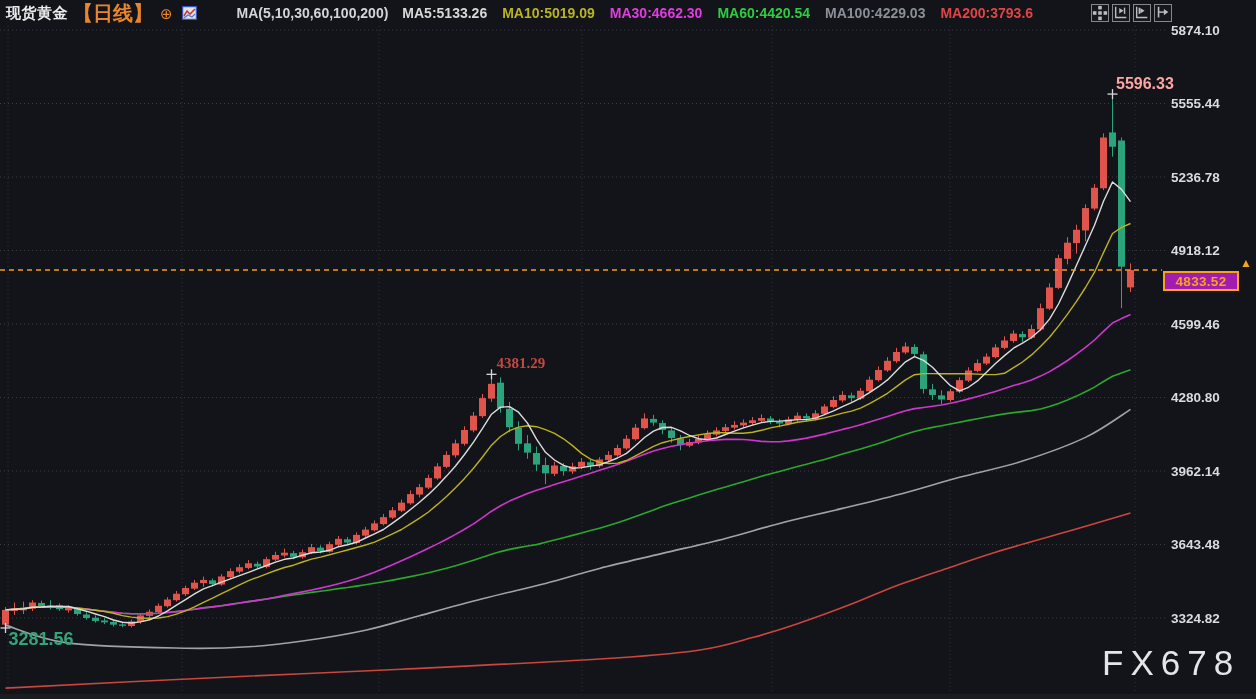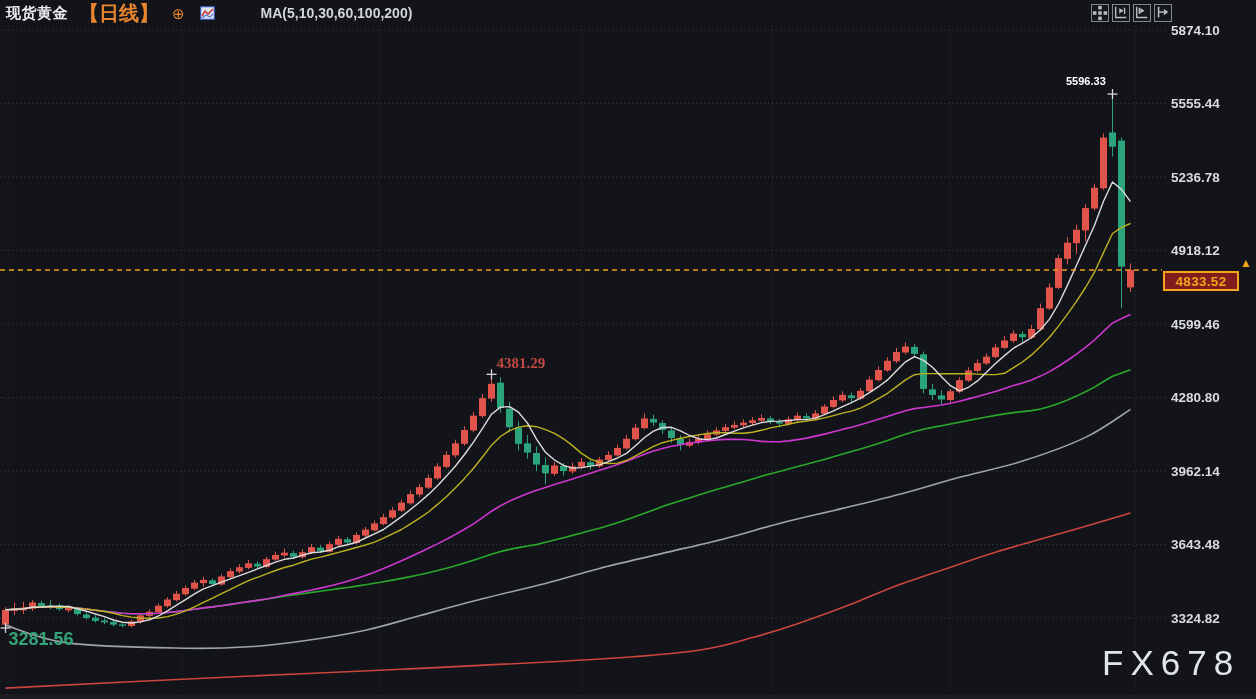--- a/index.html
+++ b/index.html
@@ -1,30 +1,30 @@
 <!DOCTYPE html>
 <html><head>
 <meta charset="utf-8">
 <style>
   html,body{margin:0;padding:0;background:#0b0d10;}
   #app{position:relative;width:1256px;height:699px;background:#121419;overflow:hidden;
        font-family:"Liberation Sans","DejaVu Sans",sans-serif;}
   #chart-svg{position:absolute;left:0;top:0;}
   #header{position:absolute;left:0;top:0;height:26px;width:1256px;display:flex;align-items:center;
-          padding-left:6px;box-sizing:border-box;gap:15px;z-index:5;}
+          padding-left:6px;box-sizing:border-box;gap:9px;z-index:5;}
   .title{font-size:15px;font-weight:700;color:#e8eaec;letter-spacing:.5px;}
   .period{font-size:20px;font-weight:700;color:#e8862e;}
   .expand{font-size:15px;color:#e8862e;line-height:1;margin-left:-2px;cursor:pointer;}
   .ma-label{font-size:14px;font-weight:600;color:#d2d5d9;margin-left:2px;padding-left:29px;}
   #ma-values{display:flex;gap:15px;margin-left:5px;}
   #ma-values span{font-size:14px;font-weight:600;white-space:nowrap;}
   #toolbar{position:absolute;left:1091px;top:4px;display:flex;gap:3px;z-index:6;}
   .tool-btn{width:18px;height:18px;border:1px solid #83888e;background:#15171b;box-sizing:border-box;
             display:flex;align-items:center;justify-content:center;cursor:pointer;}
-  #price-badge{position:absolute;left:1163px;top:271px;width:76px;height:20px;background:#7f1d1d;
+  #price-badge{position:absolute;left:1163px;top:271px;width:76px;height:20px;background:#a21caf;
                border:2px solid #f7a31c;box-sizing:border-box;display:flex;align-items:center;justify-content:center;
                z-index:4;}
   #price-badge span{color:#f7a31c;font-size:13.5px;font-weight:700;letter-spacing:.3px;}
   #badge-arrow{position:absolute;left:1240px;top:256px;color:#f7a31c;font-size:12px;z-index:4;}
   .annotation{position:absolute;font-weight:700;z-index:3;white-space:nowrap;}
   #watermark{position:absolute;left:1102px;top:643px;font-size:35px;color:#e3e6e9;letter-spacing:7px;z-index:2;}
   #bottom-band{position:absolute;left:0;top:694px;width:1256px;height:5px;background:#1a1c20;}
 </style>
 </head>
 <body>
@@ -329,20 +329,28 @@
     <span class="period" style="margin-left:-4px;">【日线】</span>
     <span class="expand">⊕</span>
     <span style="display:flex;">
       <svg width="15" height="14" viewBox="0 0 15 14">
         <rect x="0.5" y="0.5" width="14" height="13" fill="#dfe5ee" stroke="#3a57b4" stroke-width="1.5"></rect>
         <polyline points="2,10 5,5 8,8 13,3" fill="none" stroke="#c83c3c" stroke-width="1.6"></polyline>
         <polyline points="2,12 6,9 10,11 13,8" fill="none" stroke="#5a78cc" stroke-width="1.2"></polyline>
       </svg>
     </span>
     <span class="ma-label">MA(5,10,30,60,100,200)</span>
+    <span id="ma-values">
+        <span style="color: rgb(216, 216, 216);">MA5:5133.26</span>
+        <span style="color: rgb(185, 179, 37);">MA10:5019.09</span>
+        <span style="color: rgb(224, 60, 224);">MA30:4662.30</span>
+        <span style="color: rgb(46, 204, 64);">MA60:4420.54</span>
+        <span style="color: rgb(138, 144, 151);">MA100:4229.03</span>
+        <span style="color: rgb(224, 69, 69);">MA200:3793.6</span>
+      </span>
   </div>
 
   <div id="toolbar">
       <div class="tool-btn">
         <svg width="16" height="16" viewBox="0 0 18 18" fill="#b9bdc2">
           <rect x="7" y="1" width="4" height="4"></rect>
           <rect x="7" y="13" width="4" height="4"></rect>
           <rect x="1" y="7" width="4" height="4"></rect>
           <rect x="13" y="7" width="4" height="4"></rect>
           <rect x="7" y="7" width="4" height="4"></rect>
@@ -370,20 +378,20 @@
         </svg>
       </div>
     </div>
 
   <div id="price-badge">
     <span>4833.52</span>
   </div>
   <div id="badge-arrow">▲</div>
 
   <div id="annotations">
-      <div class="annotation" style="color: #ffffff; font-size: 11px; left: 1066px; top: 75.0686px;">5596.33</div>
+      <div class="annotation" style="color: #fca5a5; font-size: 16px; left: 1116px; top: 75.0686px;">5596.33</div>
       <div class="annotation" style="color: rgb(194, 72, 66); font-size: 15px; left: 496.5px; top: 355.322px; font-family: Liberation Serif, serif;">4381.29</div>
       <div class="annotation" style="color: rgb(53, 163, 120); font-size: 18px; left: 8.5px; top: 629px;">3281.56</div>
     </div>
 
   <div id="watermark">FX678</div>
   <div id="bottom-band"></div>
 </div>
 
 </body></html>

